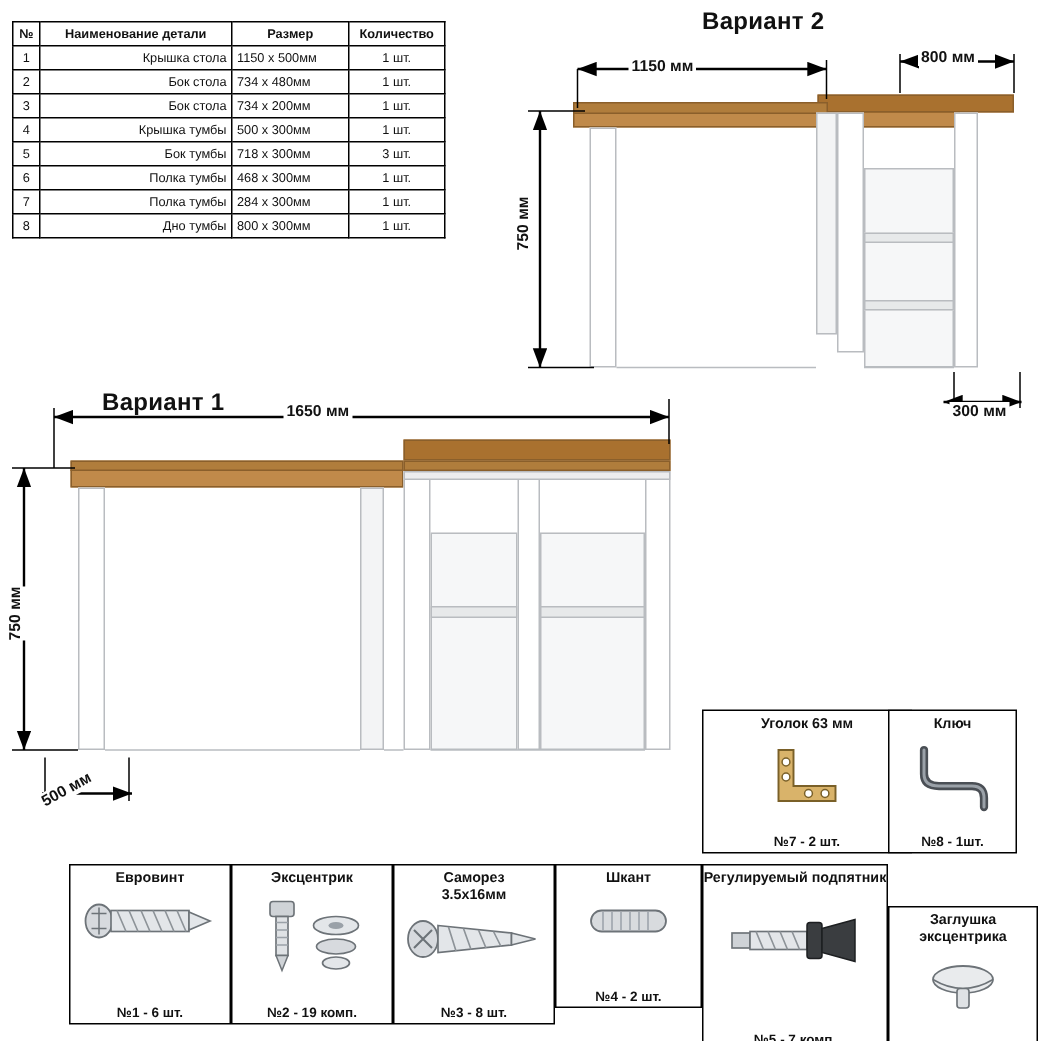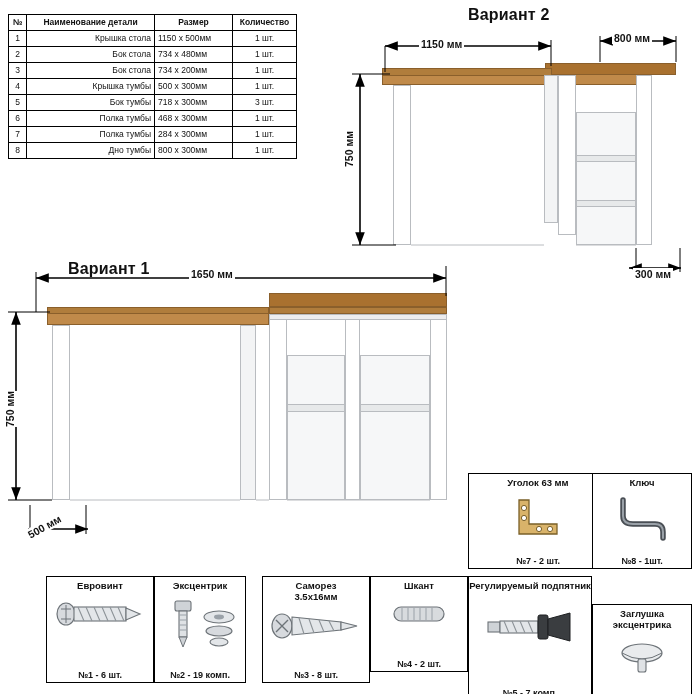--- a/index.html
+++ b/index.html
@@ -244,21 +244,21 @@
           <path d="M8 6 L8 40 L46 40 L46 30 L18 30 L18 6 Z" fill="#d9b36a" stroke="#7a6028" stroke-width="1.3"></path>
           <circle cx="13" cy="14" r="2.6" fill="#fff" stroke="#7a6028" stroke-width="1"></circle>
           <circle cx="13" cy="24" r="2.6" fill="#fff" stroke="#7a6028" stroke-width="1"></circle>
           <circle cx="28" cy="35" r="2.6" fill="#fff" stroke="#7a6028" stroke-width="1"></circle>
           <circle cx="39" cy="35" r="2.6" fill="#fff" stroke="#7a6028" stroke-width="1"></circle>
         </svg>
       </div>
       <div class="hw-qty">№7 - 2 шт.</div>
     </div>
 
-    <div class="hw-cell" style="left:592px; top:473px; width:100px; height:96px;">
+    <div class="hw-cell" style="left:592px; top:473px; width:86px; height:96px;">
       <div class="hw-title">Ключ</div>
       <div class="hw-art">
         <svg width="62" height="48" viewBox="0 0 62 48">
           <path d="M12 6 L12 22 Q12 30 22 30 L44 30 Q52 30 52 38 L52 44" fill="none" stroke="#4a4f55" stroke-width="5.5" stroke-linecap="round"></path>
           <path d="M12 6 L12 22 Q12 30 22 30 L44 30 Q52 30 52 38 L52 44" fill="none" stroke="#9aa1a8" stroke-width="2" stroke-linecap="round"></path>
         </svg>
       </div>
       <div class="hw-qty">№8 - 1шт.</div>
     </div>
 
@@ -269,21 +269,21 @@
           <ellipse cx="12" cy="17" rx="9" ry="11" fill="#d7dade" stroke="#6d7378" stroke-width="1.2"></ellipse>
           <path d="M7 12 h10 M7 22 h10 M12 8 v18" stroke="#6d7378" stroke-width="1"></path>
           <rect x="20" y="10" width="52" height="14" fill="#e3e6e9" stroke="#6d7378" stroke-width="1.1"></rect>
           <path d="M24 10 l6 14 M32 10 l6 14 M40 10 l6 14 M48 10 l6 14 M56 10 l6 14 M64 10 l6 14" stroke="#8d9398" stroke-width="1.1"></path>
           <path d="M72 11 L86 17 L72 23 Z" fill="#e3e6e9" stroke="#6d7378" stroke-width="1.1"></path>
         </svg>
       </div>
       <div class="hw-qty">№1 - 6 шт.</div>
     </div>
 
-    <div class="hw-cell" style="left:154px; top:576px; width:92px; height:107px;">
+    <div class="hw-cell" style="left:154px; top:576px; width:108px; height:107px;">
       <div class="hw-title">Эксцентрик</div>
       <div class="hw-art">
         <svg width="96" height="56" viewBox="0 0 96 56">
           <rect x="20" y="4" width="16" height="10" rx="2" fill="#cfd3d7" stroke="#6d7378" stroke-width="1.1"></rect>
           <rect x="24" y="14" width="8" height="26" fill="#dfe2e5" stroke="#6d7378" stroke-width="1.1"></rect>
           <path d="M24 40 l4 10 l4 -10 z" fill="#cfd3d7" stroke="#6d7378" stroke-width="1"></path>
           <path d="M24 18 h8 M24 23 h8 M24 28 h8 M24 33 h8" stroke="#9aa1a8" stroke-width="1"></path>
           <ellipse cx="64" cy="20" rx="15" ry="6" fill="#e3e6e9" stroke="#6d7378" stroke-width="1.1"></ellipse>
           <ellipse cx="64" cy="20" rx="5" ry="2.4" fill="#9aa1a8"></ellipse>
           <ellipse cx="64" cy="34" rx="13" ry="5" fill="#d7dade" stroke="#6d7378" stroke-width="1.1"></ellipse>

